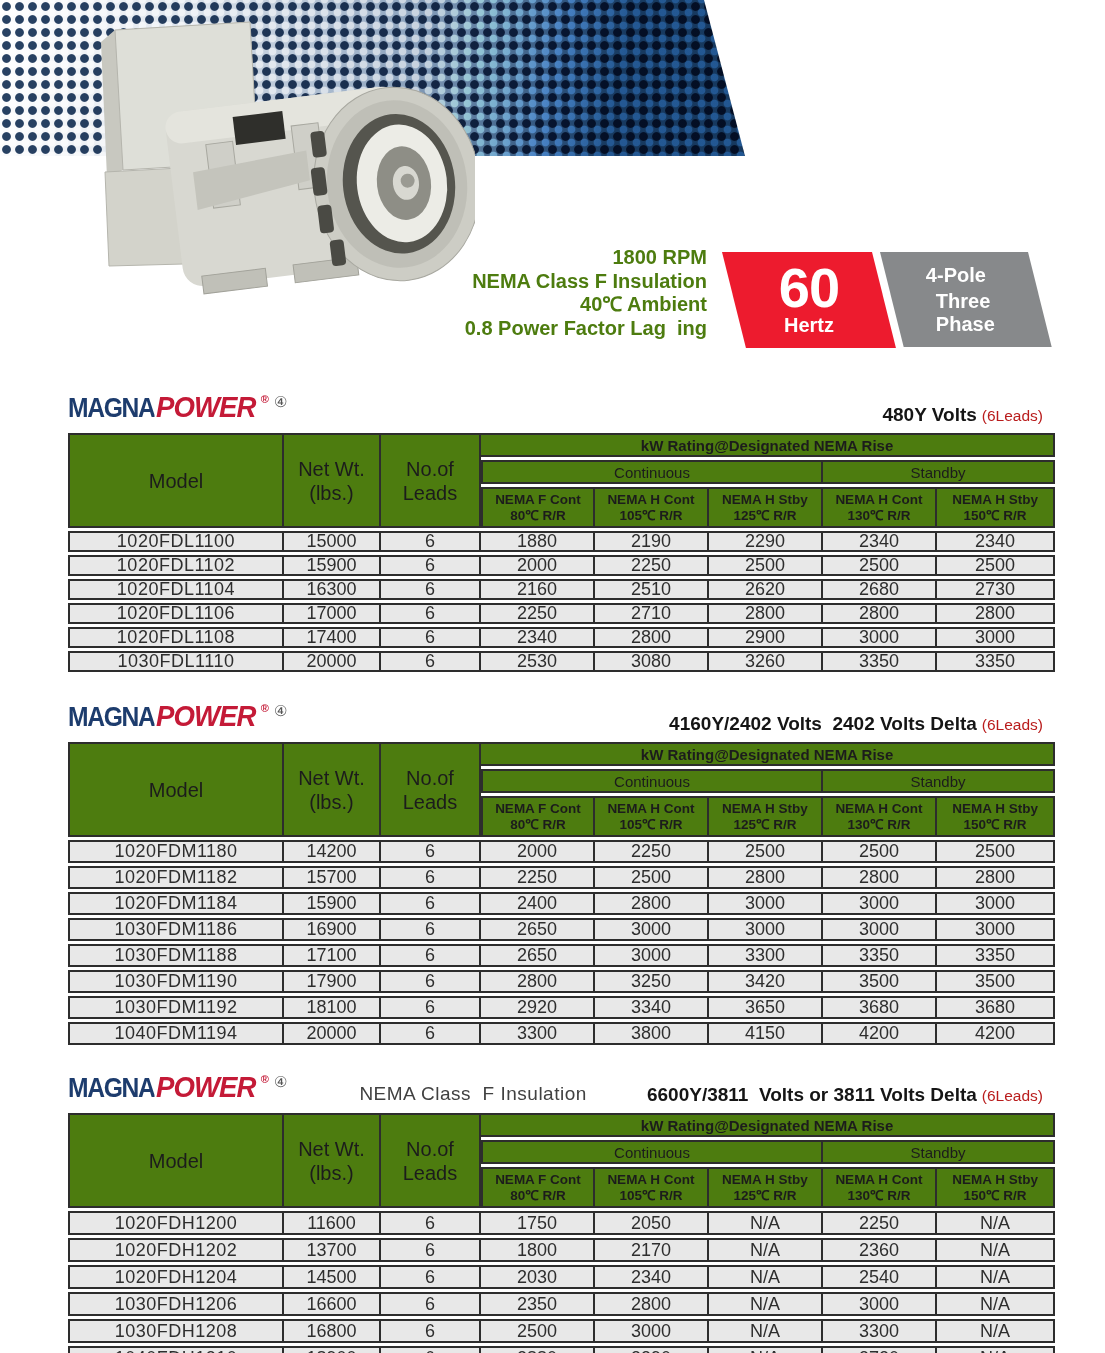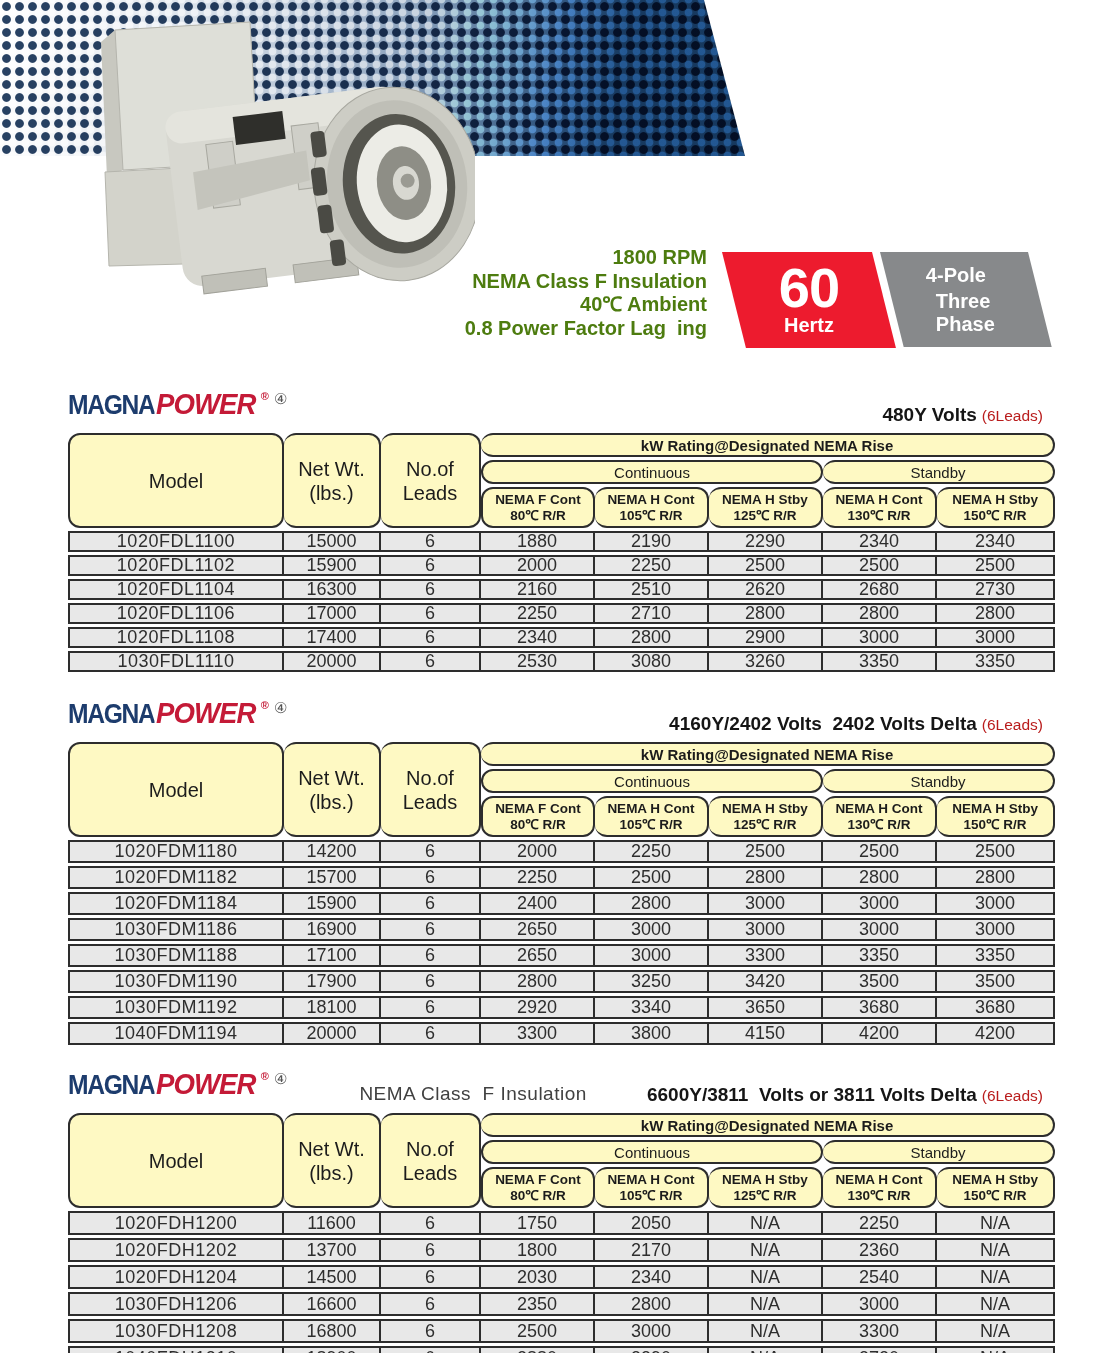--- a/index.html
+++ b/index.html
@@ -27,37 +27,37 @@
   .badge-gray{left:880px;width:148px;height:95px;background:#87898b;transform:skewX(14deg);}
   .unskew{display:flex;flex-direction:column;justify-content:center;height:100%;transform:skewX(-14deg);}
   .freq-num{font-size:56px;line-height:50px;font-weight:bold;text-align:center;letter-spacing:-1px;}
   .freq-unit{font-size:20px;font-weight:bold;text-align:center;margin-top:1px;}
   .pole-l1{font-size:20px;font-weight:bold;padding-left:34px;}
   .pole-l2{font-size:20px;font-weight:bold;padding-left:44px;margin-top:3px;}
 
   
   .content{position:absolute;left:68px;top:390px;width:987px;}
   .cap{display:flex;align-items:flex-end;height:37px;margin-bottom:3px;}
-  .logo{white-space:nowrap;line-height:36px;}
+  .logo{white-space:nowrap;line-height:30px;}
   .logo .magna{font-size:28px;font-weight:700;color:#1d3c6d;letter-spacing:-1.5px;
                display:inline-block;transform:scaleX(.88);transform-origin:left bottom;}
   .logo .power{font-size:29px;font-weight:800;font-style:italic;color:#c41a37;letter-spacing:-1px;
                display:inline-block;transform:scaleX(.95);transform-origin:left bottom;margin-left:-10px;
                text-shadow:-2px 0 0 #fff;}
   .logo .reg{font-size:11px;color:#c41a37;vertical-align:14px;font-style:normal;font-weight:700;}
   .logo .mark{font-size:15px;color:#555;vertical-align:10px;margin-left:5px;}
   .pre-title{font-size:19px;color:#414141;margin-left:72px;padding-bottom:2px;letter-spacing:.5px;}
   .tbl-title{margin-left:auto;padding-right:12px;padding-bottom:1px;font-size:19px;font-weight:bold;color:#151515;white-space:nowrap;}
   .tbl-title .leads{font-weight:normal;font-size:15.5px;color:#b91c1c;margin-left:5px;}
 
   table.rating{border-collapse:separate;border-spacing:0 3px;table-layout:fixed;width:987px;}
   table.rating td,table.rating th{border-top:2px solid #2d2d2d;border-bottom:2px solid #2d2d2d;
       border-right:2px solid #2d2d2d;padding:0;text-align:center;overflow:hidden;}
   table.rating td:first-child,table.rating th:first-child{border-left:2px solid #2d2d2d;}
-  th{background:#fef9c3;font-weight:normal;color:#1c1c1c;border-radius:12px;}
+  th{background:#4d7c0f;font-weight:normal;color:#1c1c1c;}
   th.big{font-size:20px;line-height:24px;}
   th.kw{font-size:15px;font-weight:600;height:20px;}
   th.grp{font-size:15px;font-weight:400;height:20px;}
   th.sub{font-size:13.5px;font-weight:700;line-height:16px;height:37px;}
   td{background:#e8e8e8;color:#2e2e2e;font-size:18px;}
   td.model{font-size:18px;letter-spacing:.5px;}
   .t1 td{height:17px;line-height:17px;}
   .t2 td{height:19px;line-height:19px;}
   .t3 td{height:20px;line-height:20px;margin-top:19px;}
   .s2{margin-top:24px;}

